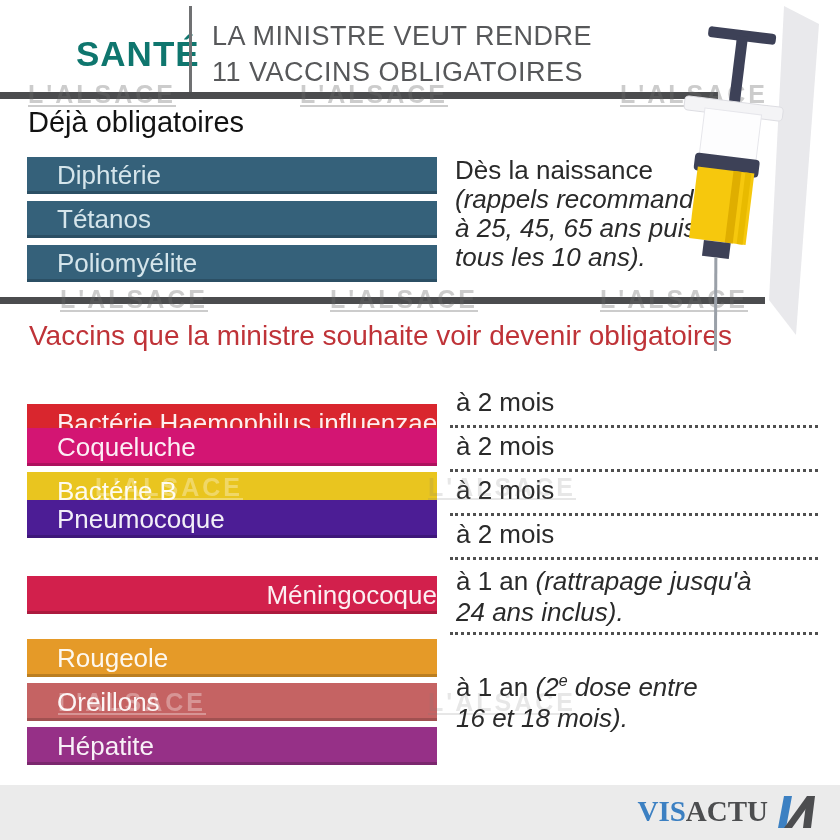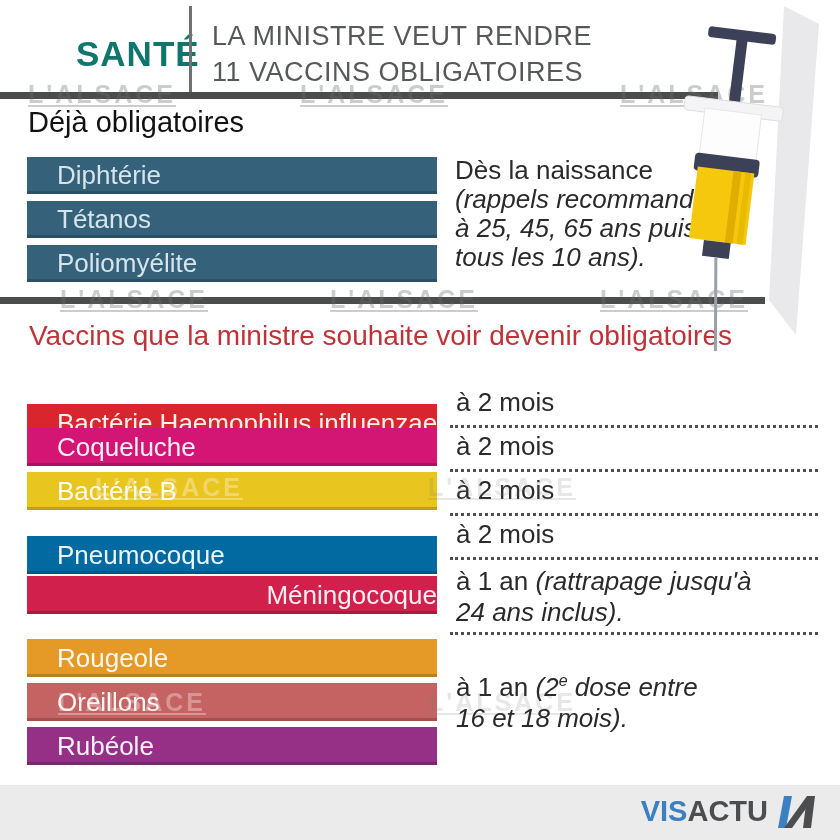--- a/index.html
+++ b/index.html
@@ -34,21 +34,21 @@
   .note-block sup{font-size:16px;vertical-align:super;line-height:0;}
 
   
   .wm{position:absolute;font-size:25px;font-weight:700;letter-spacing:3px;white-space:nowrap;pointer-events:none;text-decoration:underline;}
   .wm-gray{color:rgba(110,110,110,0.35);}
   .wm-faint{color:rgba(120,120,120,0.18);}
   .wm-light{color:rgba(255,255,255,0.32);}
 
   
   .footer{position:absolute;left:0;top:785px;width:840px;height:55px;background:#ebebeb;}
-  .brand{position:absolute;right:25px;top:795px;display:flex;align-items:center;font-size:29px;font-weight:700;letter-spacing:0;}
+  .brand{position:absolute;right:25px;top:795px;display:flex;align-items:center;font-size:29px;font-weight:700;letter-spacing:0;font-family:Liberation Serif, serif;}
   .brand .mark{margin-left:9px;}
 
   .syringe{position:absolute;left:683px;top:0;z-index:5;}
 </style>
 </head>
 <body>
 
 <div id="stage">
 
   <div class="kicker">SANTÉ</div>
@@ -108,21 +108,21 @@
   <div class="bar h38" style="top: 472px; background-color: rgb(233, 197, 31);">
     <span class="bar-label" style="line-height:38px;">Bactérie B</span>
   </div>
   <div class="note-row" style="top:472px;">
     <span>à 2 mois</span>
   </div>
 
   <span class="wm wm-light" style="left:95px;top:473px;">L'ALSACE</span>
   <span class="wm wm-faint" style="left:428px;top:473px;">L'ALSACE</span>
 
-  <div class="bar h38" style="top: 536px; background-color: #0369a1;">
+  <div class="bar h38" style="top: 500px; background-color: #4c1d95;">
     <span class="bar-label" style="line-height:38px;">Pneumocoque</span>
   </div>
   <div class="note-row" style="top:516px;">
     <span>à 2 mois</span>
   </div>
 
   <div class="bar h38" style="top: 576px; background-color: rgb(210, 32, 76); text-align: right;">
     <span class="bar-label" style="line-height:38px;">Méningocoque</span>
   </div>
   <div class="note-block dotted" style="top:566px;height:66px;">
@@ -134,21 +134,21 @@
   <div class="bar h38" style="top: 639px; background-color: rgb(229, 154, 40);">
     <span class="bar-label" style="line-height:38px;border-radius:6px;">Rougeole</span>
   </div>
   <div class="bar h38" style="top: 683px; background-color: rgb(197, 99, 99);">
     <span class="bar-label" style="line-height:38px;">Oreillons</span>
   </div>
 
   <span class="wm wm-light" style="left:58px;top:688px;">L'ALSACE</span>
   <span class="wm wm-faint" style="left:428px;top:688px;">L'ALSACE</span>
   <div class="bar h38" style="top: 727px; background-color: rgb(150, 48, 135);">
-    <span class="bar-label" style="line-height:38px;">Rubéole</span>
+    <span class="bar-label" style="line-height:38px;">Hépatite</span>
   </div>
 
   <div class="note-block" style="top:672px;">
     <span>à 1 an</span>
     <em><span>(2</span><sup>e</sup><span> dose entre</span></em><br>
     <em>16 et 18 mois).</em>
   </div>
 
   <svg class="syringe" width="157" height="365" viewBox="0 0 157 365">
     <polygon points="101,6 136,24 113,335 86,300" fill="#e9e9ec"></polygon>

